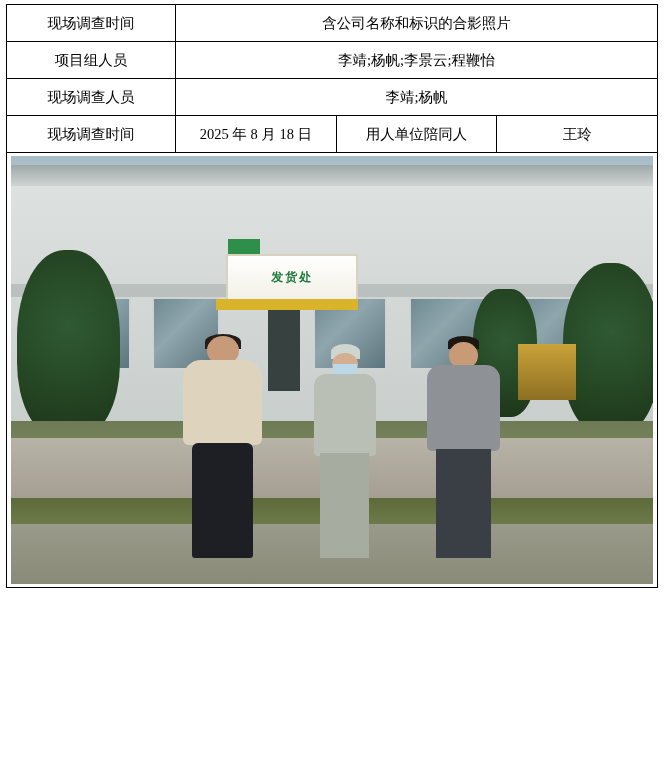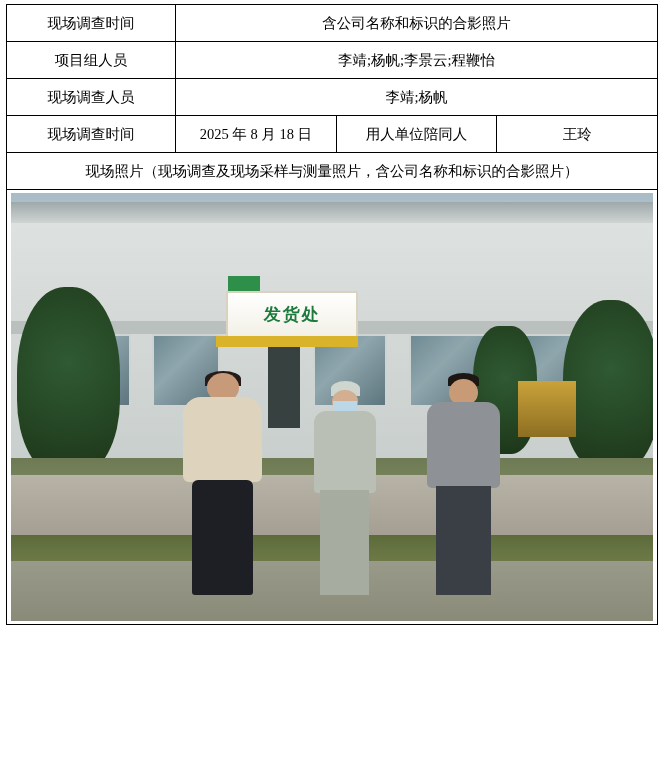--- a/index.html
+++ b/index.html
@@ -87,21 +87,21 @@
     background: #37413f;
   }
   .sign {
     position: absolute; left: 33.5%; top: 23%; width: 20%; height: 10%;
     background: linear-gradient(to bottom, #ffffff, #f2f0e6);
     border: 2px solid #d8d2be;
     display: flex; align-items: center; justify-content: center;
   }
   .sign-text {
     color: #1c7a3c;
-    font-size: 17px;
+    font-size: 12px;
     font-weight: bold;
     letter-spacing: 2px;
     font-family: "Liberation Sans", sans-serif;
   }
   .sign-small {
     position: absolute; left: 33.8%; top: 19.5%; width: 5%; height: 4%;
     background: #2e8f4b;
   }
   .yellow-rail {
     position: absolute; left: 32%; top: 33.5%; width: 22%; height: 2.5%;
@@ -176,23 +176,20 @@
       </tr>
       <tr>
         <td class="label">现场调查人员</td>
         <td colspan="3">李靖;杨帆</td>
       </tr>
       <tr>
         <td class="label">现场调查时间</td>
         <td>2025 年 8 月 18 日</td>
         <td>用人单位陪同人</td>
         <td>王玲</td>
-      </tr>
-      <tr>
-        <td class="photo-header" colspan="4">现场照片（现场调查及现场采样与测量照片，含公司名称和标识的合影照片）</td>
       </tr>
       <tr>
         <td class="photo-cell" colspan="4">
           <div class="photo-wrap">
             <div class="sky"></div>
             <div class="building"></div>
             <div class="roofline"></div>
             <div class="wall-band"></div>
             <div class="window w1"></div>
             <div class="window w2"></div>

